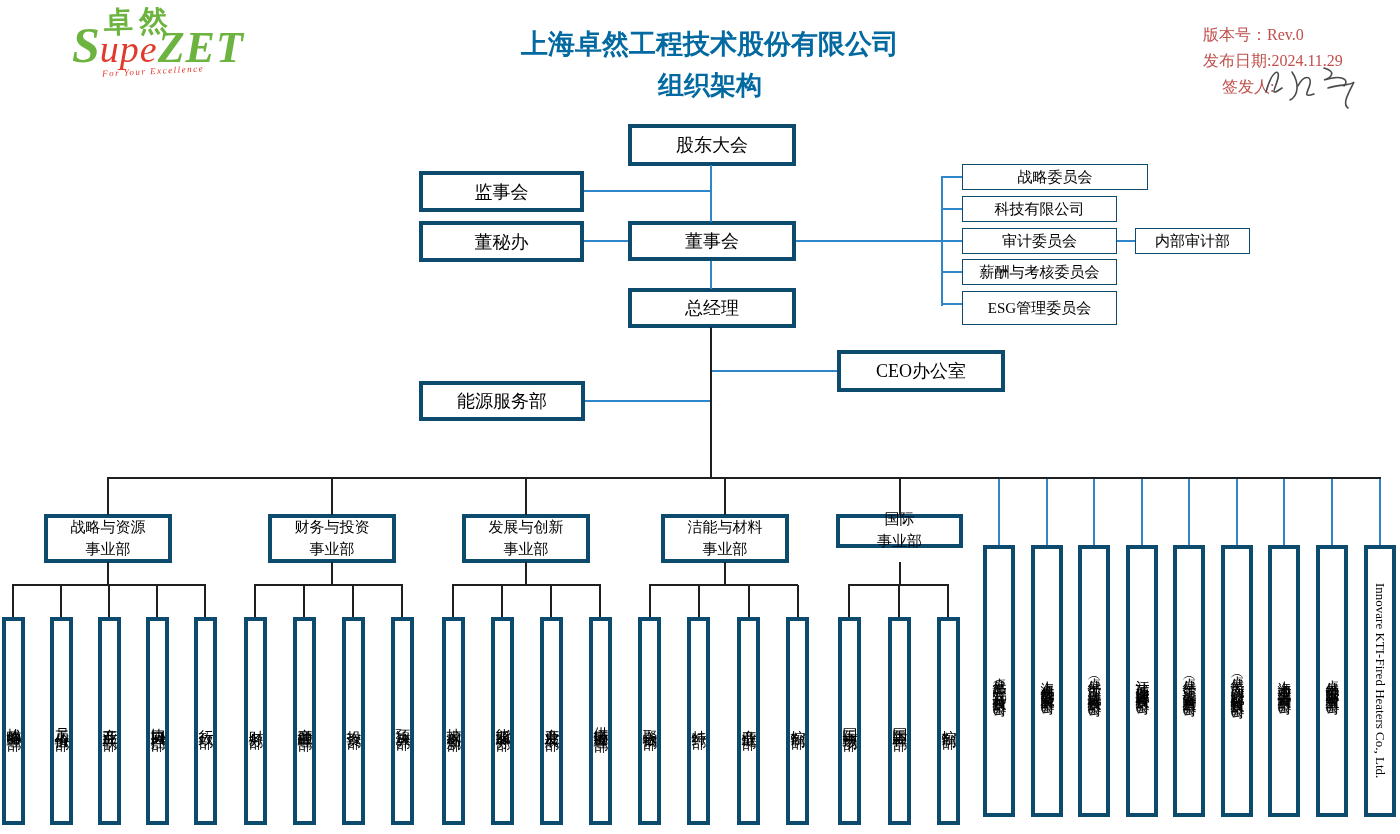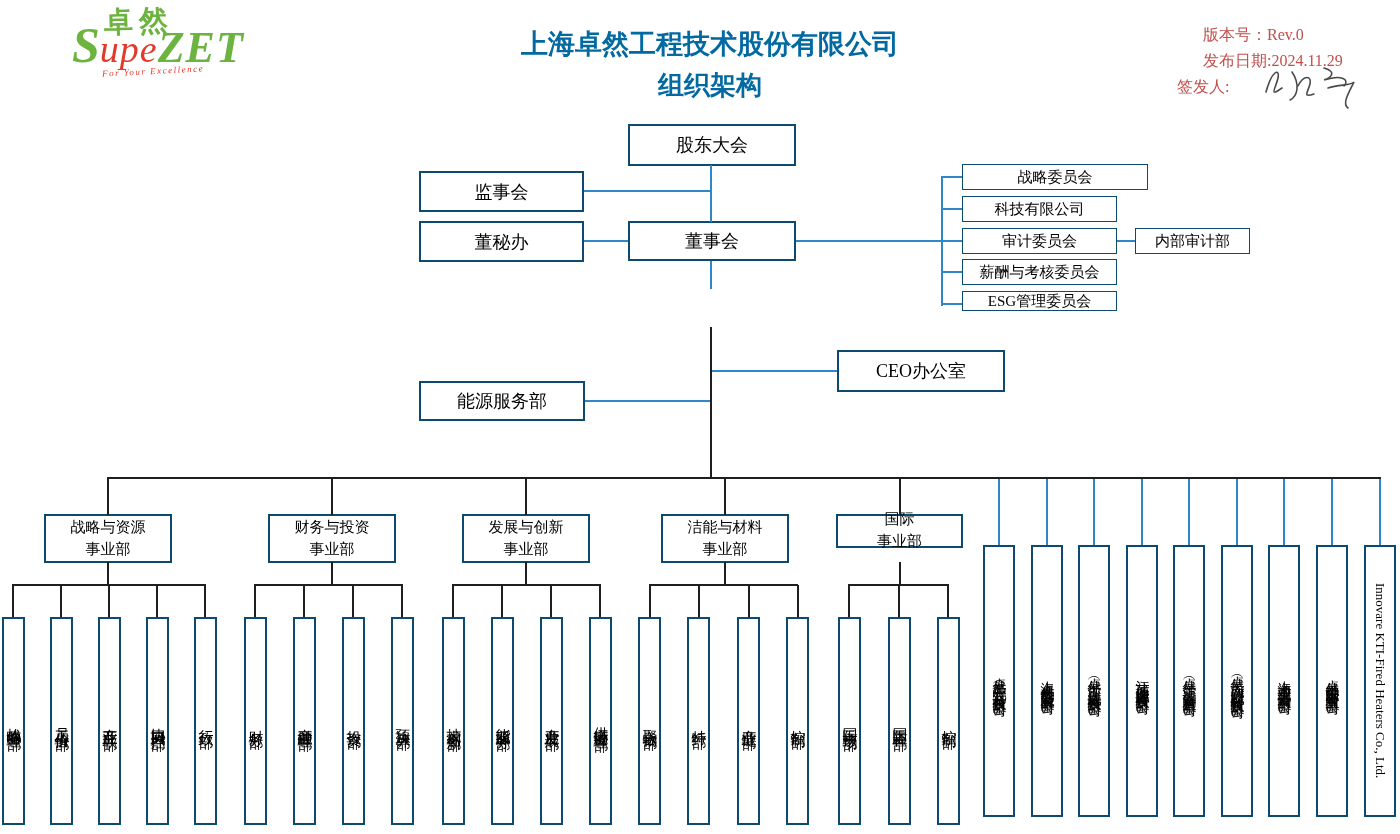--- a/index.html
+++ b/index.html
@@ -1,20 +1,20 @@
 <!DOCTYPE html>
 <html><head>
 <meta charset="utf-8">
 <style>
   html,body{margin:0;padding:0;background:#ffffff;}
   #page{position:relative;width:1400px;height:834px;background:#ffffff;overflow:hidden;
         font-family:"Liberation Serif","DejaVu Serif",serif;color:#000;}
   .abs{position:absolute;box-sizing:border-box;}
   
-  .b{position:absolute;box-sizing:border-box;border:2px solid #0c4a6e;background:#fff;
+  .b{position:absolute;box-sizing:border-box;border:4px solid #0c4a6e;background:#fff;
      display:flex;align-items:center;justify-content:center;text-align:center;
      font-family:"Liberation Serif","DejaVu Serif",serif;}
   .b.small{border-width:1.5px;}
   .vtext{writing-mode:vertical-rl;text-orientation:mixed;letter-spacing:2px;line-height:1;}
   
   .hl,.vl{position:absolute;background:#2f87c9;}
   .hl{height:2px;} .vl{width:2px;}
   .hd,.vd{position:absolute;background:#1f1f1f;}
   .hd{height:2px;} .vd{width:2px;}
   
@@ -41,43 +41,44 @@
     <div class="logo-cjk">卓然</div>
     <div class="brand"><span class="s">S</span><span class="upe">upe</span><span class="zet">ZET</span></div>
     <div class="tagline">For Your Excellence</div>
   </div>
 
   <div class="title" style="top:26px;font-size:27px;">上海卓然工程技术股份有限公司</div>
   <div class="title" style="top:68px;font-size:26px;">组织架构</div>
 
   <div class="meta" style="left:1203px;top:22px;">版本号：Rev.0</div>
   <div class="meta" style="left:1203px;top:48px;">发布日期:2024.11.29</div>
-  <div class="meta" style="left:1177px;top:74px;">签发人:</div>
+  <div class="meta" style="left:1222px;top:74px;">签发人:</div>
   <svg class="abs" style="left:1258px;top:58px;" width="110" height="52" viewBox="0 0 110 52">
     <g fill="none" stroke="#4a4a4a" stroke-width="1.6" stroke-linecap="round">
       <path d="M8,34 C14,12 22,10 20,20 C18,30 10,40 24,30"></path>
       <path d="M34,14 C42,26 40,38 32,42"></path>
       <path d="M40,28 C46,16 54,18 52,26 C50,34 44,40 56,36"></path>
       <path d="M66,10 C80,14 72,20 66,22 C84,16 92,22 86,28"></path>
       <path d="M70,30 C82,26 92,28 96,24 C90,36 84,46 90,50"></path>
     </g>
   </svg>
 
   <div class="b" style="left:628px;top:124px;width:168px;height:42px;font-size:18px;">股东大会</div>
   <div class="b" style="left:419px;top:171px;width:165px;height:41px;font-size:18px;">监事会</div>
   <div class="b" style="left:628px;top:221px;width:168px;height:40px;font-size:18px;">董事会</div>
   <div class="b" style="left:419px;top:221px;width:165px;height:41px;font-size:18px;">董秘办</div>
+  <div class="b" style="left:628px;top:288px;width:168px;height:40px;font-size:18px;">总经理</div>
   <div class="b" style="left:837px;top:350px;width:168px;height:42px;font-size:18px;">CEO办公室</div>
   <div class="b" style="left:419px;top:381px;width:166px;height:40px;font-size:18px;">能源服务部</div>
 
   <div class="b small" style="left:962px;top:164px;width:186px;height:26px;font-size:15px;">战略委员会</div>
   <div class="b small" style="left:962px;top:196px;width:155px;height:26px;font-size:15px;">科技有限公司</div>
   <div class="b small" style="left:962px;top:228px;width:155px;height:26px;font-size:15px;">审计委员会</div>
   <div class="b small" style="left:962px;top:259px;width:155px;height:26px;font-size:15px;">薪酬与考核委员会</div>
-  <div class="b small" style="left:962px;top:291px;width:155px;height:20px;font-size:15px;">ESG管理委员会</div>
+  <div class="b small" style="left:962px;top:291px;width:155px;height:34px;font-size:15px;">ESG管理委员会</div>
   <div class="b small" style="left:1135px;top:228px;width:115px;height:26px;font-size:15px;">内部审计部</div>
 
   <div class="b divbox" style="left:44px;top:514px;width:128px;height:49px;">
     <div>战略与资源</div>
     <div>事业部</div>
   </div>
   <div class="b divbox" style="left:268px;top:514px;width:128px;height:49px;">
     <div>财务与投资</div>
     <div>事业部</div>
   </div>

